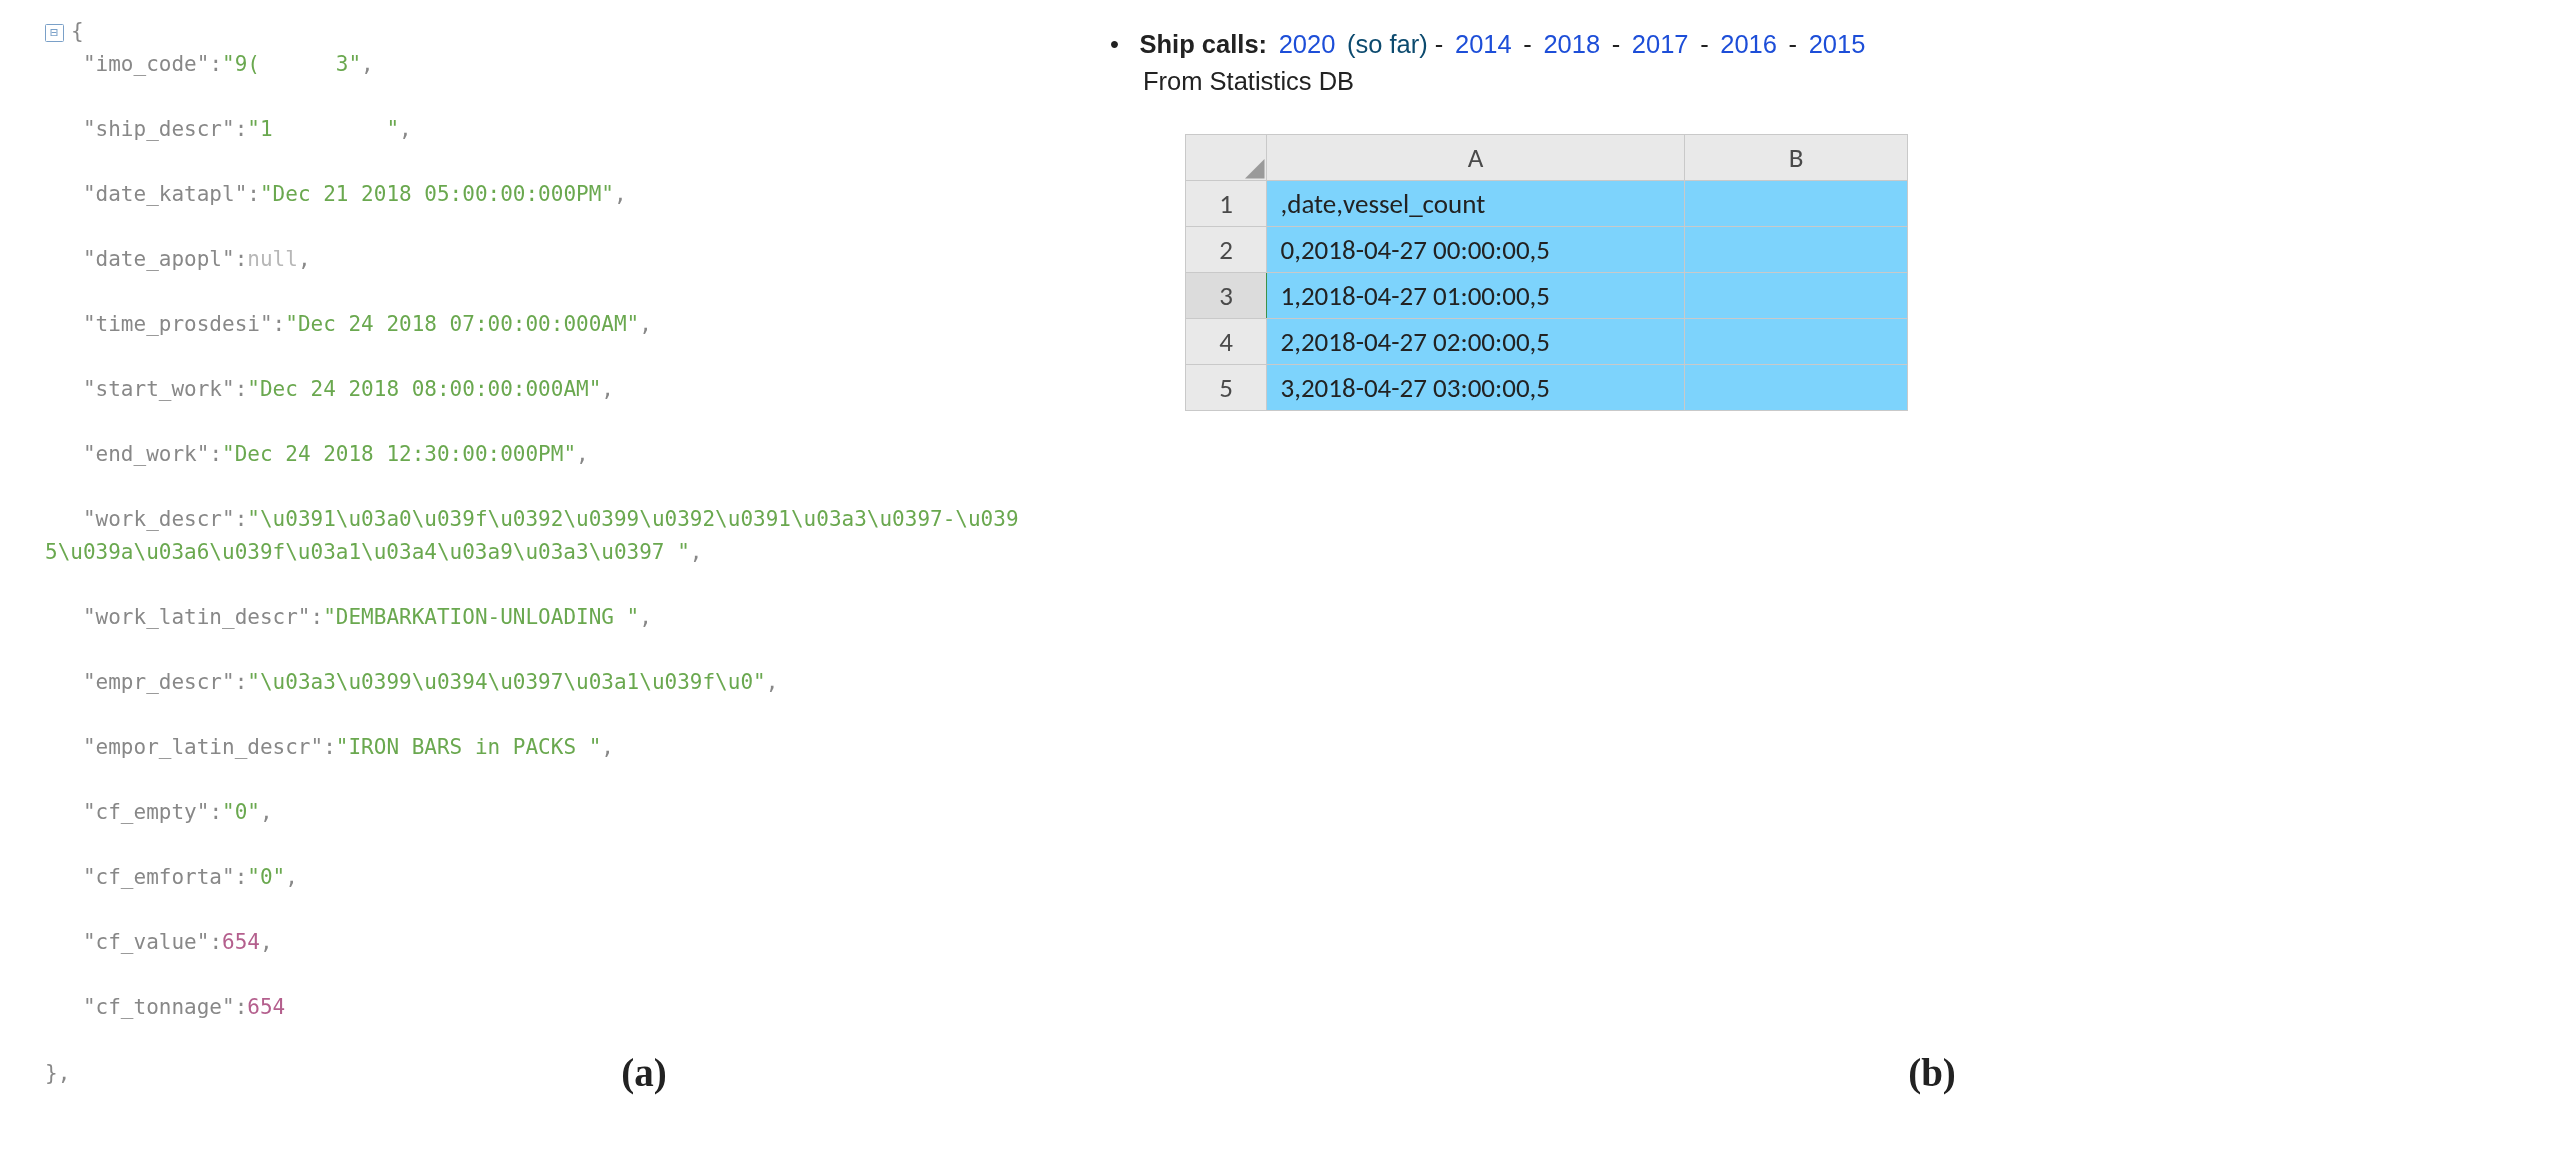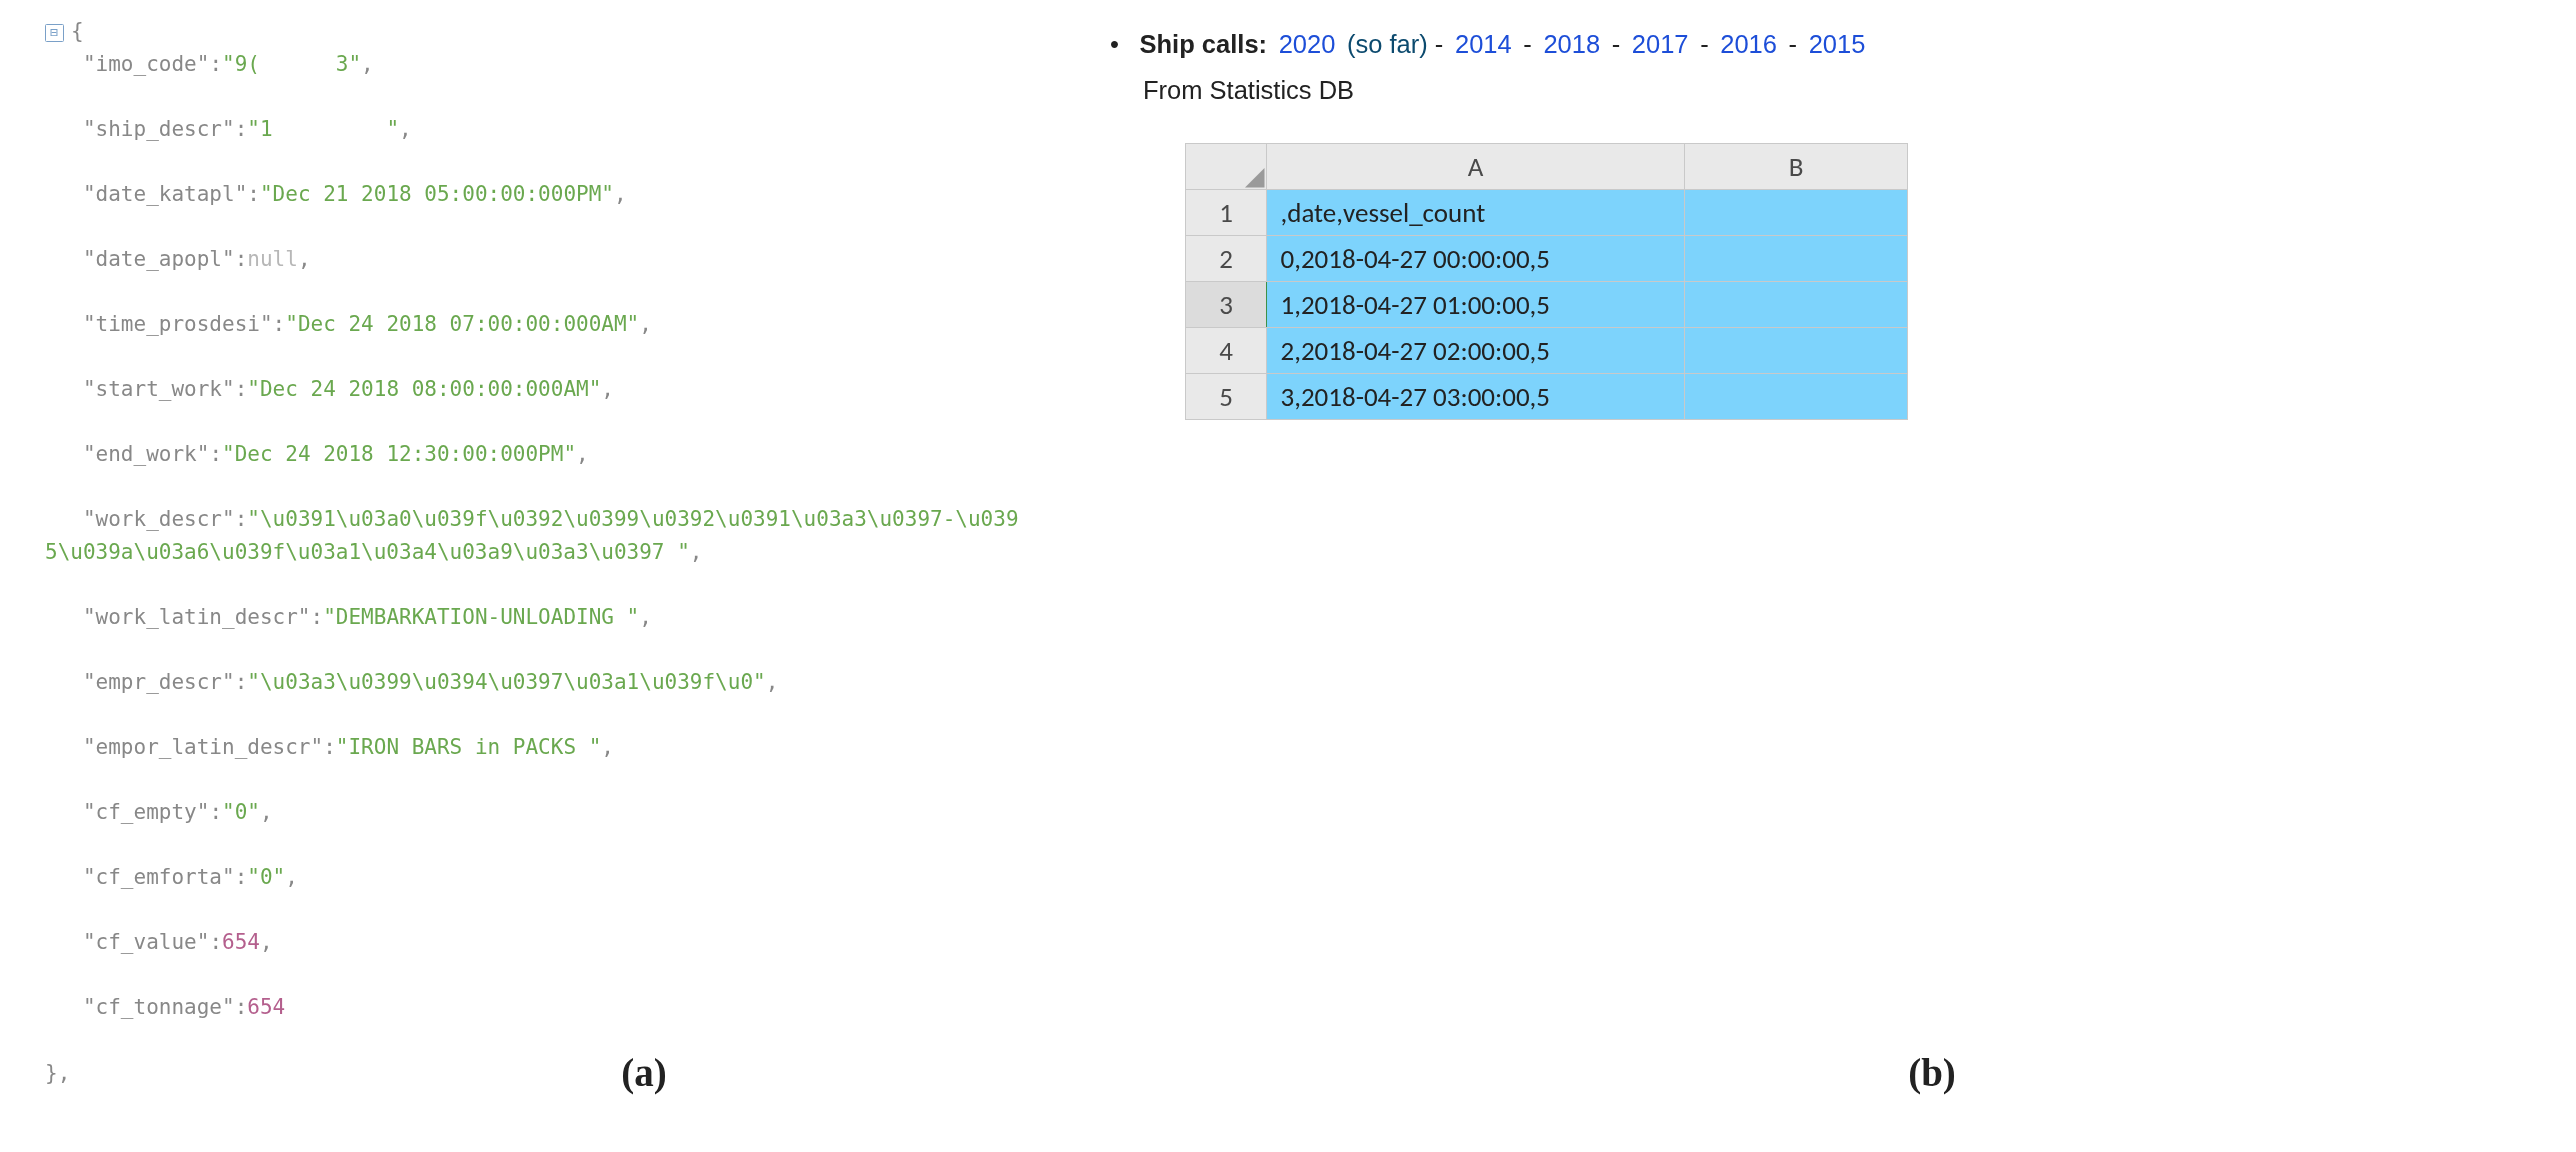--- a/index.html
+++ b/index.html
@@ -20,21 +20,21 @@
   .json .line{white-space:pre-wrap;}
   .toggle{display:inline-block;width:16.5px;height:16.5px;border:0.8px solid #7aa0c8;color:#7aa0c8;font-size:13.5px;line-height:15px;text-align:center;vertical-align:1.5px;margin-right:7.5px;border-radius:1.5px;user-select:none;}
   
   .logo{display:inline-block;vertical-align:top;margin-right:15px;}
   .hdr{display:flex;align-items:flex-start;gap:22.5px;margin-bottom:38px;}
   .ship-calls-line{font-size:25.5px;color:#222;}
   .ship-calls-line b{font-weight:700;}
   .ship-calls-line a{color:#1d4ed8;text-decoration:none;margin:0 4.5px;}
   .ship-calls-line .sep{color:#222;}
   .ship-calls-line .muted{color:#0c4a6e;}
-  .from-db{font-size:25.5px;color:#222;margin-top:17px;}
+  .from-db{font-size:25.5px;color:#222;margin-top:8px;}
   .bullet{font-size:25.5px;color:#222;margin-right:13.5px;}
   
   .ss{border-collapse:collapse;border:0.8px solid #bdbdbd;font-family:Calibri,Arial,sans-serif;font-size:27px;color:#222;margin-left:75px;}
   .ss th,.ss td{border:0.8px solid #c9c9c9;padding:6px 13.5px;background:#7dd3fc;}
   .ss th{background:#e9e9e9;font-weight:400;color:#4a4a4a;text-align:center;}
   .ss .rowhdr{background:#e9e9e9;text-align:center;color:#4a4a4a;width:53px;}
   .ss .sel{background:#dcdcdc;border-right:1.5px solid #3f9148;}
   .ss .corner{background:#e9e9e9;width:53px;height:30px;position:relative;}
   .ss .corner svg{position:absolute;right:1.5px;bottom:1.5px;}
   .ss td.cell{min-width:390px;}

